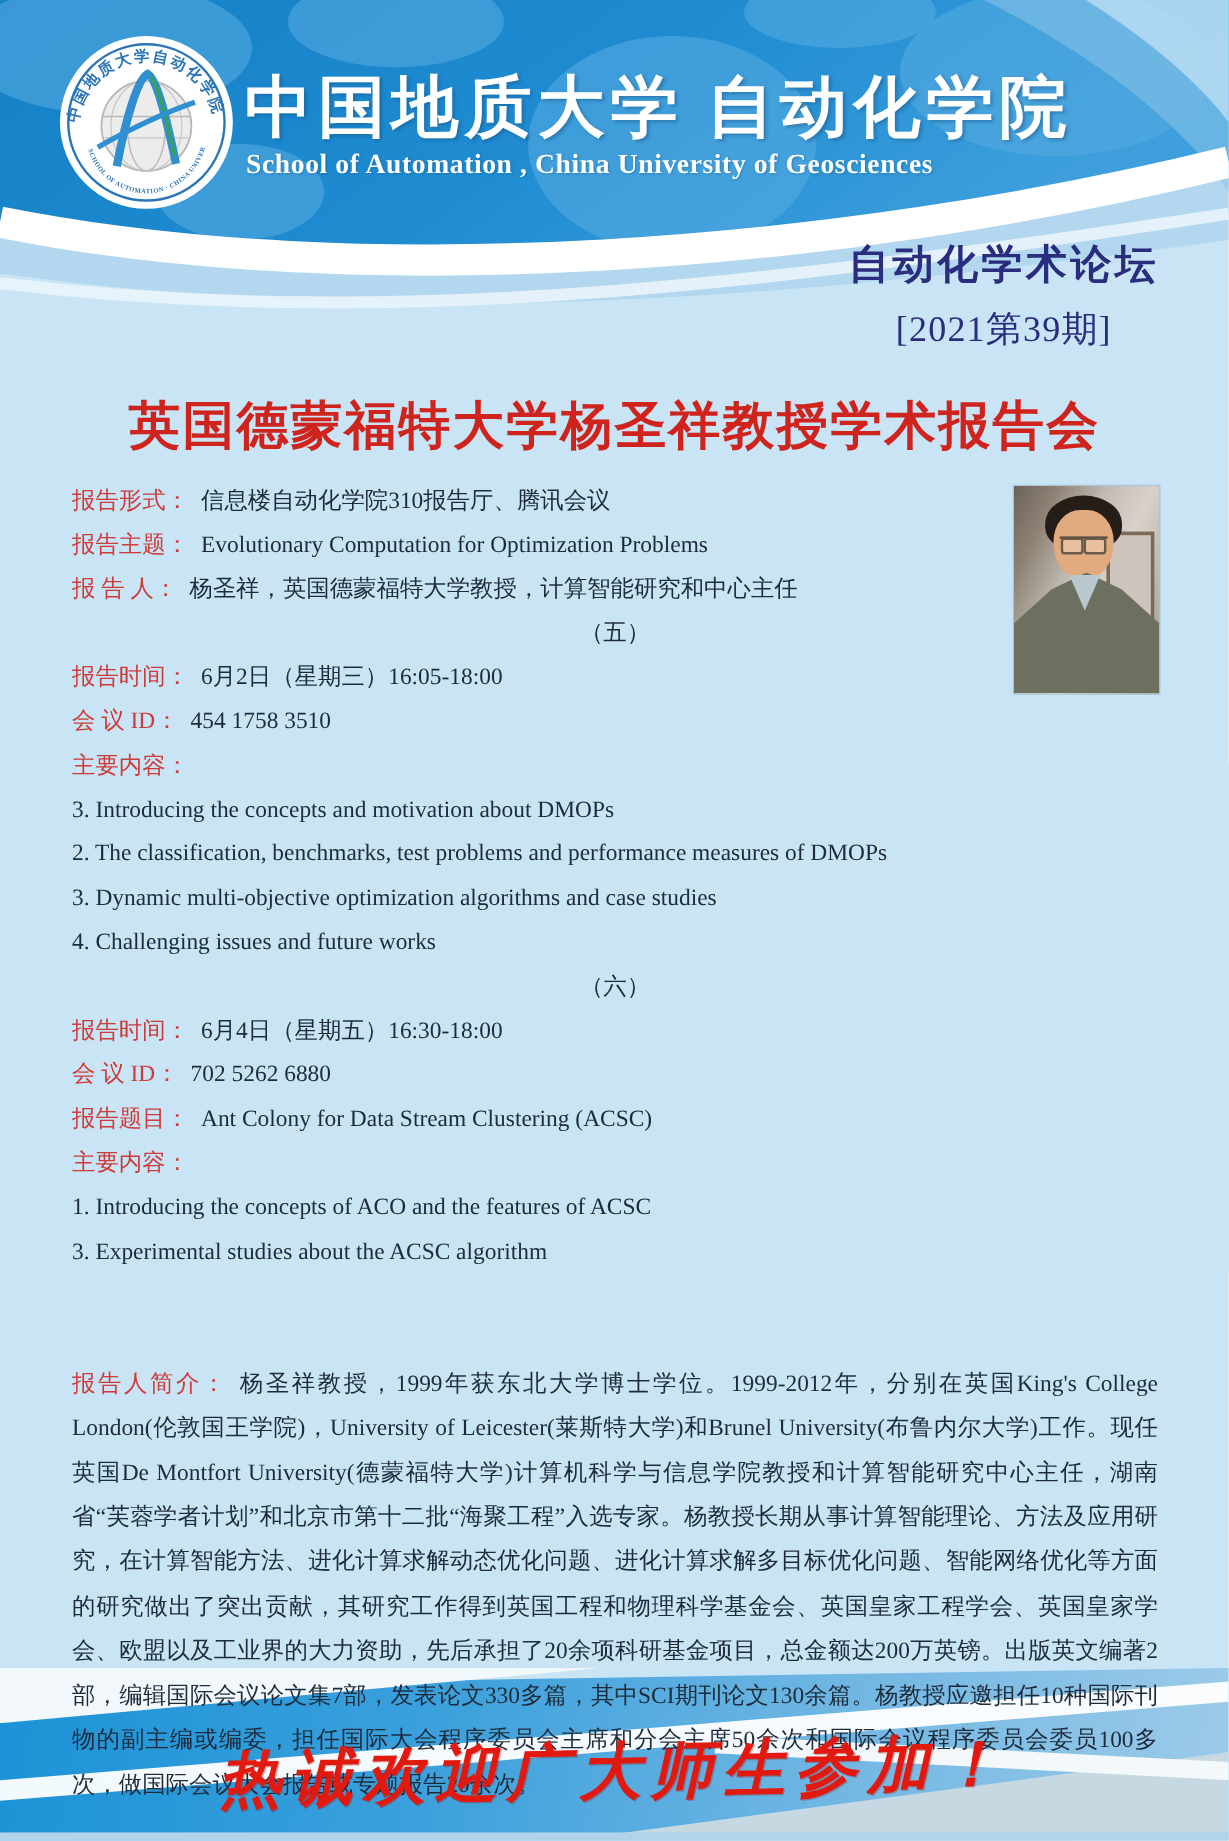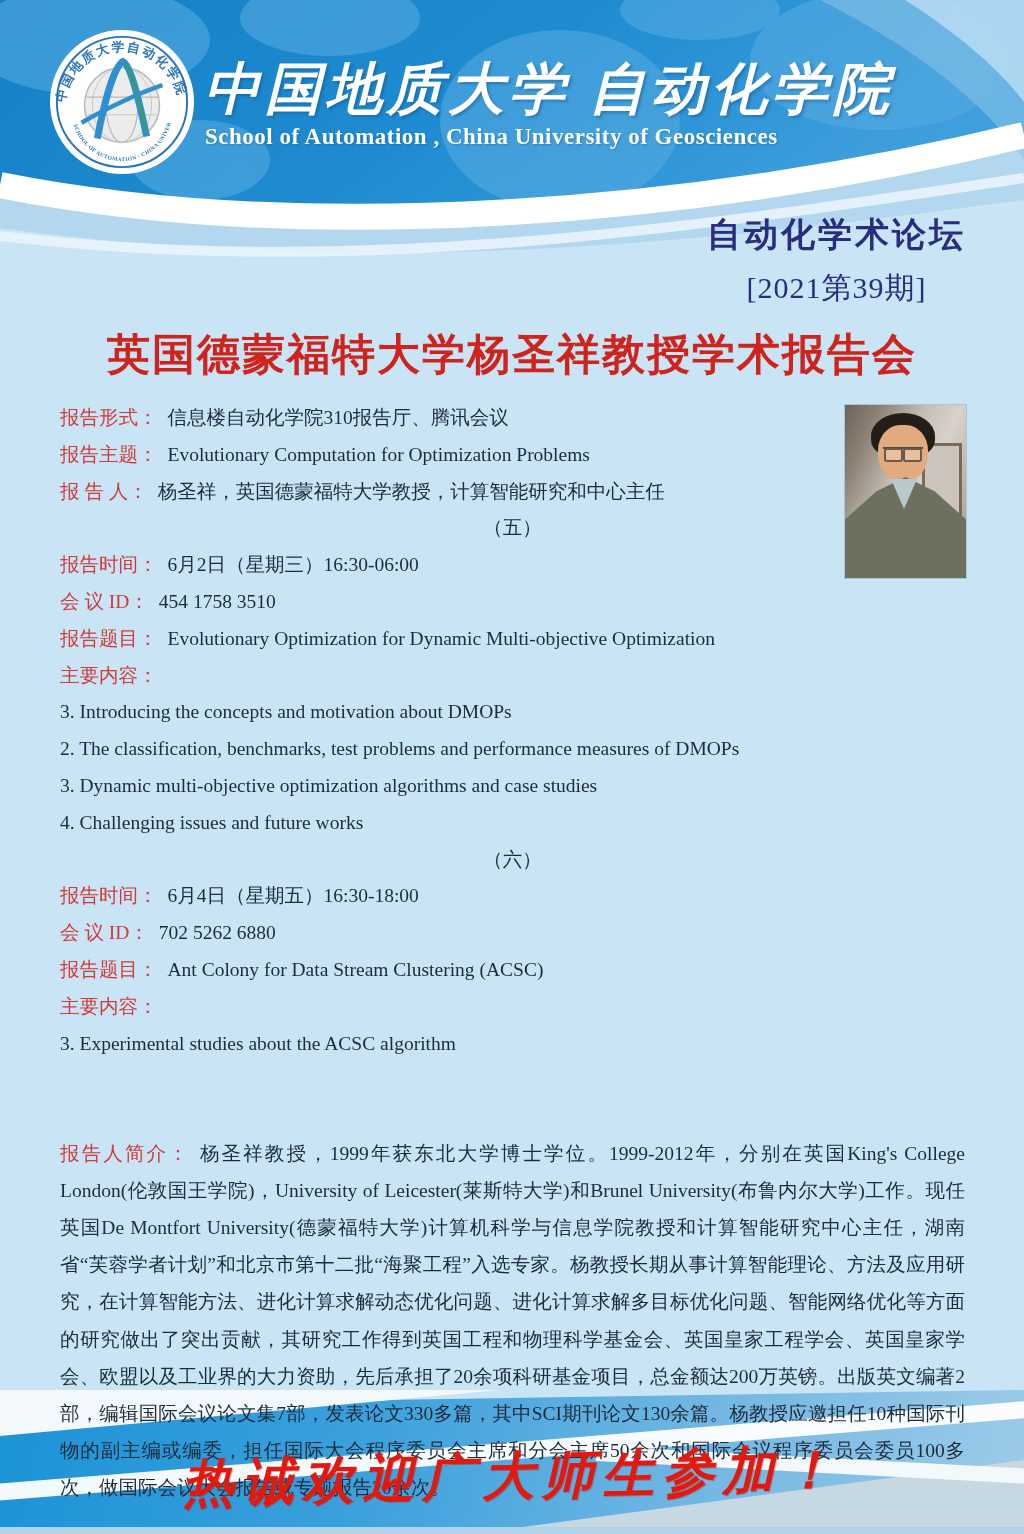--- a/index.html
+++ b/index.html
@@ -3,29 +3,29 @@
 <meta charset="utf-8">
 <style>
   html,body{margin:0;padding:0;}
   body{width:1024px;height:1534px;font-family:"Liberation Serif","DejaVu Serif",serif;}
   #poster{position:relative;width:1024px;height:1534px;background:#c8e4f5;overflow:hidden;}
 
   
   #header{position:absolute;top:0;left:0;width:1024px;height:300px;z-index:1;}
   #header svg{display:block;}
   .hdr-title{position:absolute;left:204px;top:52px;width:600px;color:#ffffff;
-    font-size:56px;font-weight:bold;font-style:italic;letter-spacing:5px;
+    font-size:56px;font-weight:bold;letter-spacing:5px;
     text-shadow:2px 2px 3px rgba(20,80,130,.45);white-space:nowrap;z-index:3;}
   .hdr-sub{position:absolute;left:205px;top:124px;color:#ffffff;font-size:23px;
     font-weight:bold;letter-spacing:.5px;white-space:nowrap;z-index:3;
     text-shadow:1px 1px 2px rgba(20,80,130,.4);}
   #logo{position:absolute;left:48px;top:28px;width:148px;height:148px;z-index:3;}
 
   
-  #forum{position:absolute;right:58px;top:212px;text-align:center;z-index:2;color:#2a2d7e;}
+  #forum{position:absolute;right:58px;top:198px;text-align:center;z-index:2;color:#2a2d7e;}
   #forum .f1{font-size:34px;font-weight:bold;letter-spacing:3px;font-family:"Liberation Sans","DejaVu Sans",sans-serif;}
   #forum .f2{font-size:30px;margin-top:10px;letter-spacing:1px;}
 
   
   #main-title{position:absolute;left:0;top:326px;width:1024px;text-align:center;
     color:#cf241d;font-size:43px;font-weight:bold;letter-spacing:2px;
     font-family:"Liberation Sans","DejaVu Sans",sans-serif;z-index:2;}
 
   
   #content{position:absolute;left:60px;top:400px;width:905px;z-index:2;
@@ -156,37 +156,37 @@
     <div class="collar"></div>
   </div>
 
   <div id="content">
     <div class="row"><span class="lbl">报告形式：</span><span class="val">信息楼自动化学院310报告厅、腾讯会议</span></div>
     <div class="row"><span class="lbl">报告主题：</span><span class="val">Evolutionary Computation for Optimization Problems</span></div>
     <div class="row"><span class="lbl">报 告 人：</span><span class="val">杨圣祥，英国德蒙福特大学教授，计算智能研究和中心主任</span></div>
 
     <div class="row center">（五）</div>
 
-    <div class="row"><span class="lbl">报告时间：</span><span class="val">6月2日（星期三）16:30-06:00</span></div>
+    <div class="row"><span class="lbl">报告时间：</span><span class="val">6月2日（星期三）16:05-18:00</span></div>
     <div class="row"><span class="lbl">会 议 ID：</span><span class="val">454 1758 3510</span></div>
-    <div class="row"><span class="lbl">报告题目：</span><span class="val">Evolutionary Optimization for Dynamic Multi-objective Optimization</span></div>
     <div class="row"><span class="lbl">主要内容：</span><span class="val"></span></div>
 
     <div class="row">3. Introducing the concepts and motivation about DMOPs</div>
     <div class="row">2. The classification, benchmarks, test problems and performance measures of DMOPs</div>
     <div class="row">3. Dynamic multi-objective optimization algorithms and case studies</div>
     <div class="row">4. Challenging issues and future works</div>
 
     <div class="row center">（六）</div>
 
     <div class="row"><span class="lbl">报告时间：</span><span class="val">6月4日（星期五）16:30-18:00</span></div>
     <div class="row"><span class="lbl">会 议 ID：</span><span class="val">702 5262 6880</span></div>
     <div class="row"><span class="lbl">报告题目：</span><span class="val">Ant Colony for Data Stream Clustering (ACSC)</span></div>
     <div class="row"><span class="lbl">主要内容：</span><span class="val"></span></div>
 
+    <div class="row">1. Introducing the concepts of ACO and the features of ACSC</div>
     <div class="row">3. Experimental studies about the ACSC algorithm</div>
   </div>
 
   <p id="bio"><span class="lbl">报告人简介：</span><span>杨圣祥教授，1999年获东北大学博士学位。1999-2012年，分别在英国King's College London(伦敦国王学院)，University of Leicester(莱斯特大学)和Brunel University(布鲁内尔大学)工作。现任英国De Montfort University(德蒙福特大学)计算机科学与信息学院教授和计算智能研究中心主任，湖南省“芙蓉学者计划”和北京市第十二批“海聚工程”入选专家。杨教授长期从事计算智能理论、方法及应用研究，在计算智能方法、进化计算求解动态优化问题、进化计算求解多目标优化问题、智能网络优化等方面的研究做出了突出贡献，其研究工作得到英国工程和物理科学基金会、英国皇家工程学会、英国皇家学会、欧盟以及工业界的大力资助，先后承担了20余项科研基金项目，总金额达200万英镑。出版英文编著2部，编辑国际会议论文集7部，发表论文330多篇，其中SCI期刊论文130余篇。杨教授应邀担任10种国际刊物的副主编或编委，担任国际大会程序委员会主席和分会主席50余次和国际会议程序委员会委员100多次，做国际会议大会报告或专题报告20余次。</span></p>
 
   <div id="footer">
     <div class="band"></div>
     <div class="wedge-tl"></div>
     <div class="wedge-br"></div>
     <div class="stripe-a"></div>

